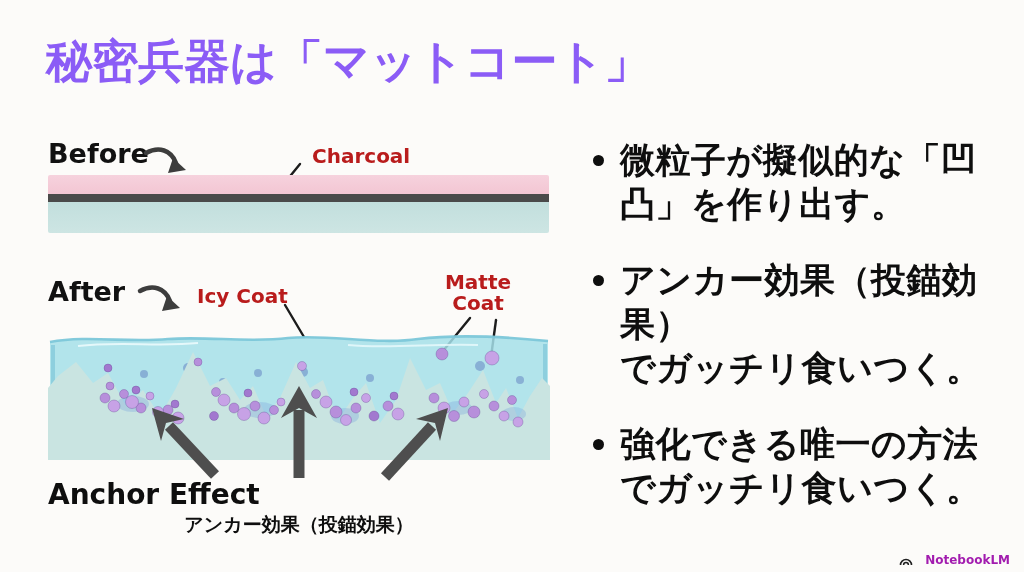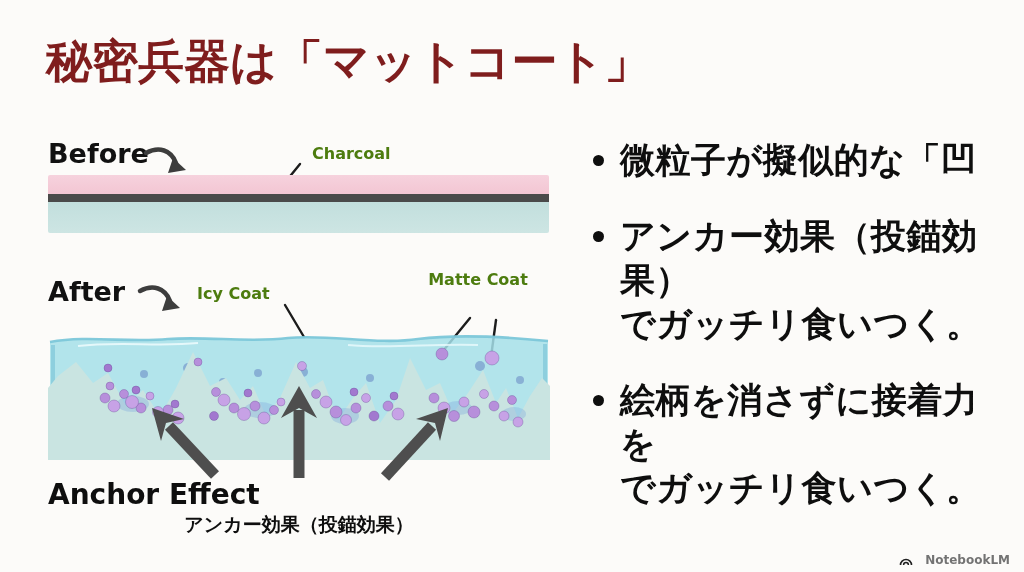--- a/index.html
+++ b/index.html
@@ -11,39 +11,39 @@
   html,body{width:1024px;height:572px;}
   body{
     position:relative;width:1024px;height:572px;overflow:hidden;
     background:var(--bg);color:var(--ink);
     font-family:"DejaVu Sans","Liberation Sans",sans-serif;
   }
   .abs{position:absolute;}
   .slide-title{
     left:46px;top:34px;width:720px;
     font-size:46px;font-weight:900;letter-spacing:0px;line-height:1.2;
-    color:#7f1d1d;
+    color:#8b5cf6;
   }
   .section-label{font-size:27px;font-weight:700;color:#111;}
-  .small-label{font-size:16px;font-weight:700;color:#4d7c0f;line-height:1.05;}
+  .small-label{font-size:20px;font-weight:700;color:#b91c1c;line-height:1.05;}
   
   .before-stack{left:48px;top:175px;width:501px;border-radius:2px;overflow:hidden;}
   .layer-pink{height:19px;background:linear-gradient(#f6d2dd,var(--pink));}
   .layer-charcoal{height:8px;background:var(--charcoal);}
   .layer-cyan{height:31px;background:linear-gradient(var(--cyan-flat),#cde5e3);}
   
   .bullets{left:593px;top:138px;width:414px;}
   .bullet-item{display:flex;margin-bottom:32px;}
   .bullet-dot{width:11px;height:11px;border-radius:50%;background:#0e0e0e;margin:17px 16px 0 0;flex:0 0 11px;}
   .bullet-text{font-size:35px;font-weight:700;line-height:44px;color:#0e0e0e;letter-spacing:0.5px;}
   .anchor-title{left:48px;top:478px;width:502px;text-align:left;font-size:28px;font-weight:800;}
   .anchor-sub{left:48px;top:512px;width:502px;text-align:center;font-size:19px;font-weight:700;}
   .footer-brand{
     right:14px;bottom:5px;display:flex;align-items:center;gap:12px;
-    font-size:12px;font-weight:700;color:#737373;
+    font-size:12px;font-weight:700;color:#a21caf;
   }
   svg{display:block;}
 </style>
 </head>
 <body>
 
 <h1 class="abs slide-title">秘密兵器は「マットコート」</h1>
 
 <div class="abs section-label" style="left:48px;top:138px;">Before</div>
 <svg class="abs" style="left:142px;top:144px;" width="46" height="36" viewBox="0 0 46 36">
@@ -180,33 +180,34 @@
 </svg>
 
 <div class="abs anchor-title">Anchor Effect</div>
 <div class="abs anchor-sub">アンカー効果（投錨効果）</div>
 
 <div class="abs bullets">
   <div class="bullet-item">
     <div class="bullet-dot"></div>
     <div class="bullet-text">
       <div>微粒子が擬似的な「凹</div>
+      <div>凸」を作り出す。</div>
     </div>
   </div>
   <div class="bullet-item">
     <div class="bullet-dot"></div>
     <div class="bullet-text">
       <div>アンカー効果（投錨効果）</div>
       <div>でガッチリ食いつく。</div>
     </div>
   </div>
   <div class="bullet-item">
     <div class="bullet-dot"></div>
     <div class="bullet-text">
-      <div>絵柄を消さずに接着力を</div>
+      <div>強化できる唯一の方法</div>
       <div>でガッチリ食いつく。</div>
     </div>
   </div>
 </div>
 
 <div class="abs footer-brand">
   <svg width="14" height="11" viewBox="0 0 14 11">
     <path d="M1.5,10 A5.5,5.5 0 0 1 12.5,10" fill="none" stroke="#1f1f1f" stroke-width="1.6"></path>
     <path d="M4.6,10 A2.4,2.4 0 0 1 9.4,10" fill="none" stroke="#1f1f1f" stroke-width="1.5"></path>
   </svg>

